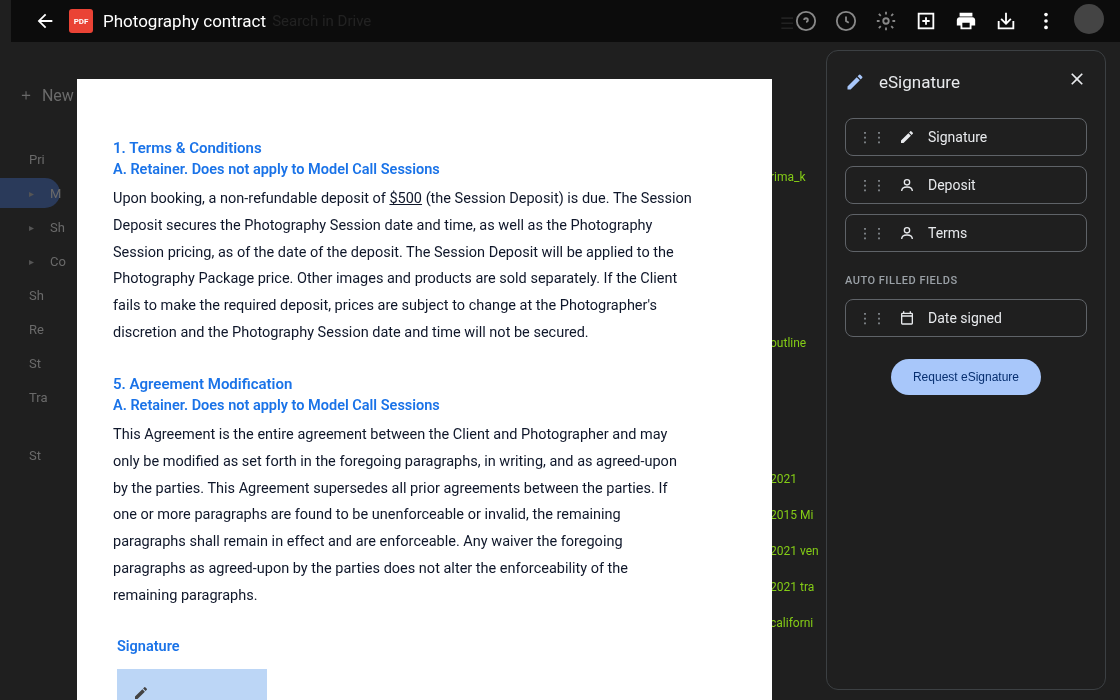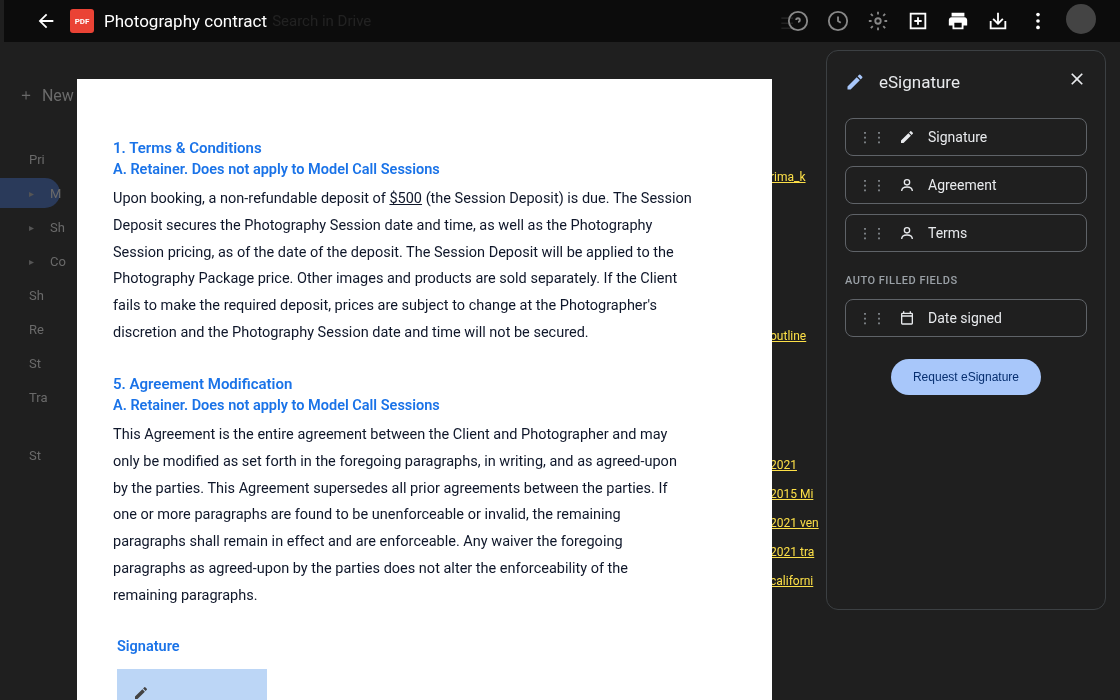--- a/index.html
+++ b/index.html
@@ -9,41 +9,41 @@
 .bg-drive { position: absolute; inset: 0; background: #1f1f1f; }
 .bg-sidebar { position: absolute; left: 0; top: 50px; width: 60px; height: 650px; display: flex; flex-direction: column; gap: 4px; padding: 10px 0; }
 .bg-sidebar-item { height: 30px; display: flex; align-items: center; gap: 10px; padding-left: 29px; color: #6a6a6a; font-size: 13px; }
 .bg-sidebar-item.active { background: #2a3a5a; border-top-right-radius: 20px; border-bottom-right-radius: 20px; }
 .bg-new-btn { margin: 10px 0 20px 18px; height: 50px; display: flex; align-items: center; color: #6a6a6a; }
 .bg-chevron { color: #555; font-size: 10px; margin-right: 6px; }
 .bg-search { position: absolute; top: 12px; left: 230px; color: #555; font-size: 15px; }
 .bg-search-icon { margin-right: 30px; }
 .bg-filter { position: absolute; top: 14px; left: 780px; color: #555; }
 .bg-avatar { width: 30px; height: 30px; border-radius: 50%; background: #444; margin-top: -5px; }
-.bg-rows { position: absolute; left: 770px; top: 170px; width: 60px; display: flex; flex-direction: column; gap: 15px; color: #fde047; font-size: 12px; text-decoration: underline; }
-
-
-.viewer-bar { position: absolute; top: 0; left: 4px; right: 0; height: 42px; display: flex; align-items: center; padding: 0 24px; background: rgba(0,0,0,0.6); z-index: 50; }
+.bg-rows { position: absolute; left: 770px; top: 170px; width: 60px; display: flex; flex-direction: column; gap: 22px; color: #84cc16; font-size: 12px; }
+
+
+.viewer-bar { position: absolute; top: 0; left: 11px; right: 0; height: 42px; display: flex; align-items: center; padding: 0 16px; background: rgba(0,0,0,0.6); z-index: 50; }
 .back-btn { width: 36px; height: 36px; display: flex; align-items: center; justify-content: center; color: #fff; border-radius: 50%; cursor: pointer; }
 .pdf-badge { width: 24px; height: 24px; background: #ea4335; border-radius: 3px; display: flex; align-items: center; justify-content: center; color: #fff; font-size: 8px; font-weight: bold; margin: 0 10px 0 6px; }
 .doc-title { color: #fff; font-size: 17px; font-weight: 400; }
 .viewer-actions { margin-left: auto; display: flex; gap: 16px; align-items: center; }
 .viewer-icon { width: 24px; height: 24px; display: flex; align-items: center; justify-content: center; color: #fff; cursor: pointer; }
 
 
 .doc-page { position: absolute; top: 42px; left: 77px; width: 695px; height: 658px; background: #fff; color: #202124; padding: 60px 80px 20px 36px; overflow: hidden; z-index: 40; margin-top: 37px; }
 .doc-h { color: #1a73e8; font-weight: 600; font-size: 15px; margin-bottom: 4px; }
 .doc-sub { color: #1a73e8; font-weight: 600; font-size: 14.5px; margin-bottom: 8px; }
 .doc-body { font-size: 14.5px; line-height: 1.85; color: #0f172a; margin-bottom: 28px; }
 .sig-label { color: #1a73e8; font-weight: 600; font-size: 14.5px; margin: 16px 0 14px 4px; }
 .sig-box { background: #bcd6f6; width: 150px; height: 48px; margin-left: 4px; display: flex; align-items: center; justify-content: flex-start; padding-left: 16px; }
 .sig-box svg { color: #444; }
 
 
-.esig-panel { position: absolute; top: 50px; right: 14px; width: 280px; height: 560px; background: #1f1f1f; border: 1px solid #3c4043; border-radius: 12px; padding: 18px; z-index: 60; }
+.esig-panel { position: absolute; top: 50px; right: 14px; width: 280px; height: 640px; background: #1f1f1f; border: 1px solid #3c4043; border-radius: 12px; padding: 18px; z-index: 60; }
 .esig-header { display: flex; align-items: center; gap: 14px; margin-bottom: 24px; }
 .esig-title { color: #e8eaed; font-size: 17px; font-weight: 400; flex: 1; }
 .esig-close { color: #e8eaed; cursor: pointer; font-size: 20px; }
 .esig-section-label { font-size: 11px; font-weight: 500; letter-spacing: 0.5px; color: #9aa0a6; margin-bottom: 12px; }
 .field-pill { display: flex; align-items: center; gap: 12px; height: 38px; border: 1px solid #5f6368; border-radius: 8px; padding: 0 12px; margin-bottom: 10px; cursor: grab; }
 .drag-handle { color: #9aa0a6; font-size: 14px; }
 .field-icon { color: #e8eaed; width: 18px; display: flex; align-items: center; justify-content: center; }
 .field-label { color: #e8eaed; font-size: 14px; }
 .request-btn { display: block; margin: 22px auto 0; background: #a8c7fa; color: #062e6f; border: none; border-radius: 22px; padding: 11px 22px; font-size: 12px; font-weight: 500; cursor: pointer; }
 .section-gap { margin-top: 22px; }
@@ -198,21 +198,21 @@
   </div>
 
   <div class="field-pill">
     <span class="drag-handle">⋮⋮</span>
     <span class="field-icon">
       <svg width="16" height="16" viewBox="0 0 24 24" fill="none" stroke="currentColor" stroke-width="2">
           <circle cx="12" cy="8" r="4"></circle>
           <path d="M4 21c0-4 4-6 8-6s8 2 8 6"></path>
         </svg>
     </span>
-    <span class="field-label">Agreement</span>
+    <span class="field-label">Deposit</span>
   </div>
 
   <div class="field-pill">
     <span class="drag-handle">⋮⋮</span>
     <span class="field-icon">
       <svg width="16" height="16" viewBox="0 0 24 24" fill="none" stroke="currentColor" stroke-width="2">
           <circle cx="12" cy="8" r="4"></circle>
           <path d="M4 21c0-4 4-6 8-6s8 2 8 6"></path>
         </svg>
     </span>

